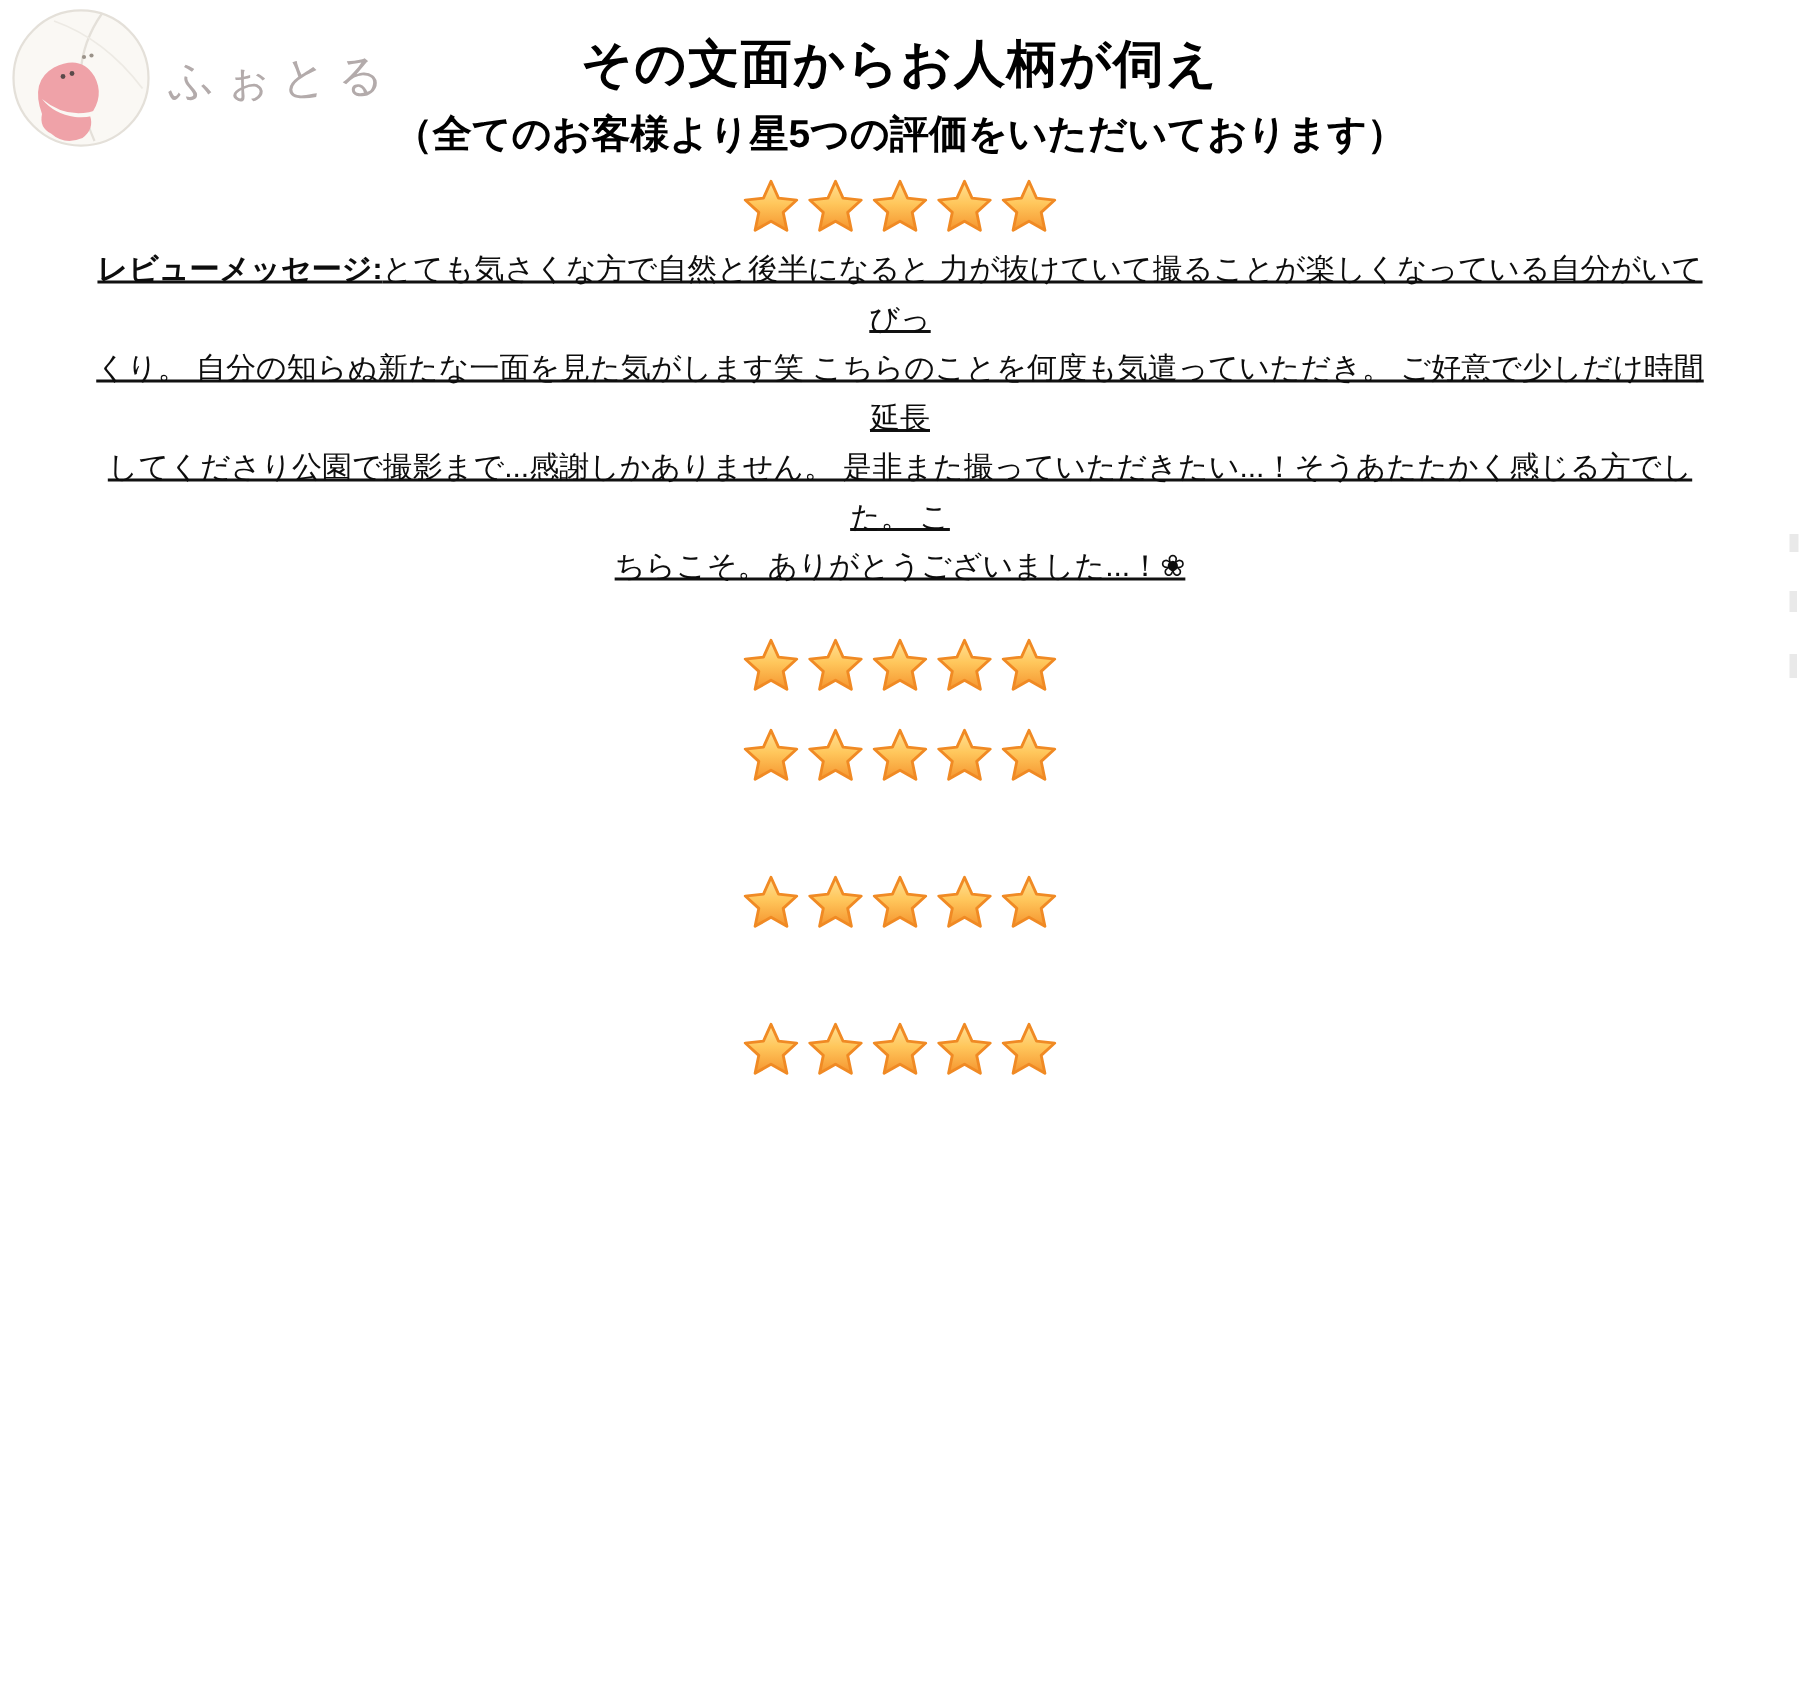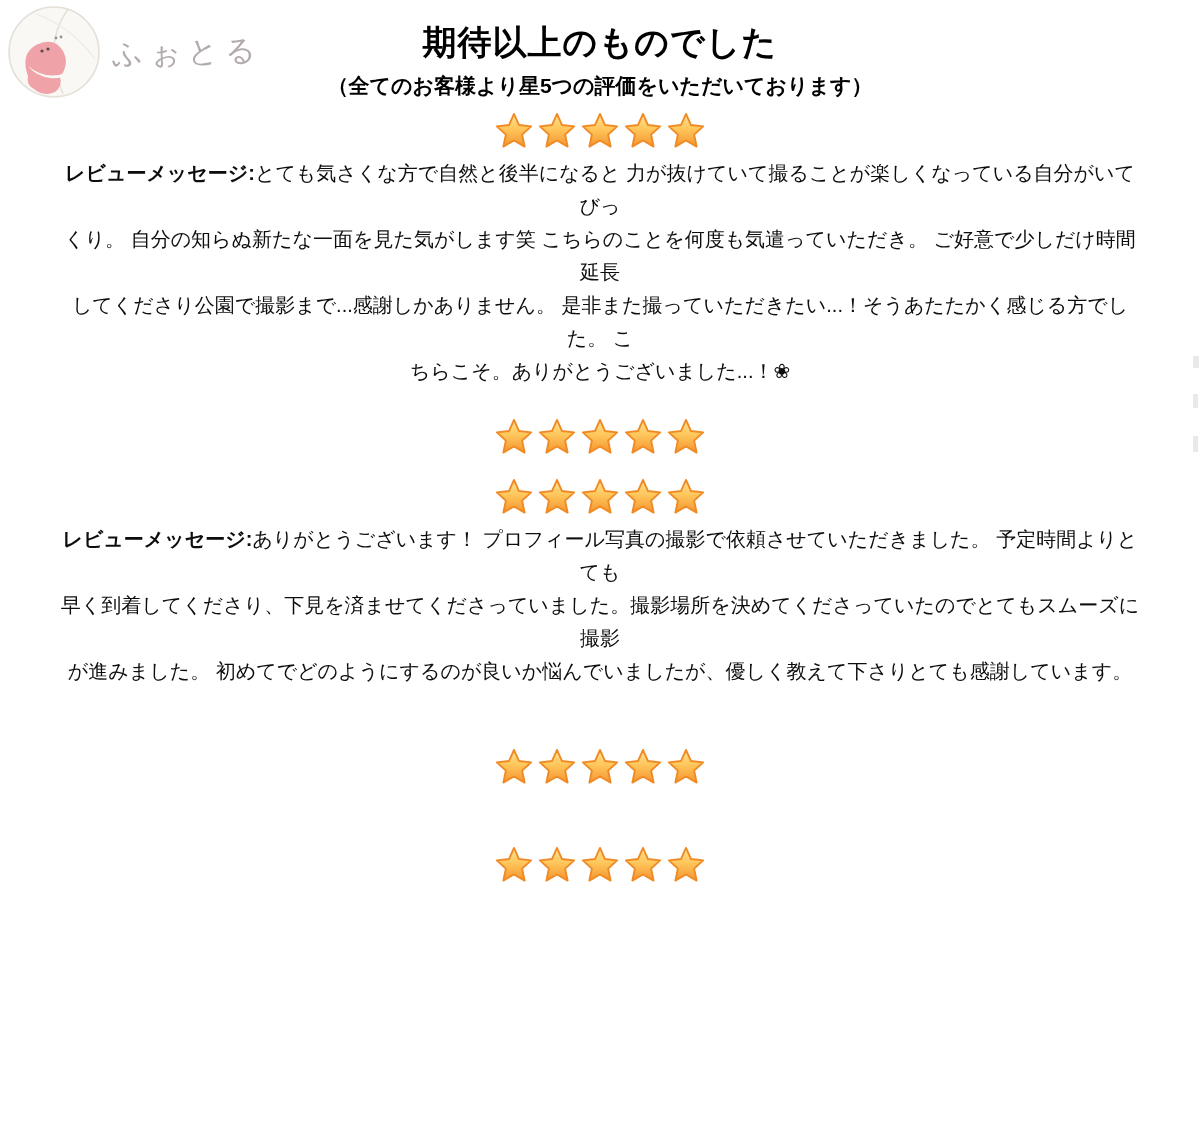--- a/index.html
+++ b/index.html
@@ -17,25 +17,25 @@
     display: flex; align-items: center;
   }
   .brand-text {
     font-size: 30px; color: #b3abab;
     letter-spacing: 7px; margin-left: 10px;
     transform: rotate(-1.5deg);
     font-weight: 400;
   }
   .header { padding-top: 20px; text-align: center; }
   .page-title { font-size: 34px; font-weight: 800; letter-spacing: 1px; color: #000; }
-  .page-subtitle { font-size: 21px; font-weight: 800; margin-top: 6px; color: #000; }
+  .page-subtitle { font-size: 26px; font-weight: 800; margin-top: 6px; color: #000; }
 
   
   .reviews { width: 1084px; margin: 0 auto; }
-  .review { text-align: center; }
+  .review { text-align: center; text-decoration: underline; }
   .review .stars { display: flex; justify-content: center; gap: 5px; margin-bottom: 7px; }
   .star { width: 38px; height: 38px; display: block; }
   .review-text {
     font-size: 20px; line-height: 33px;
     white-space: pre-line;
     color: #0d0d0d;
   }
   .review-label { font-weight: 800; }
   .align-center .review-text { text-align: center; }
   .align-left  .review-text { text-align: left; text-indent: 22px; }
@@ -79,21 +79,21 @@
     <path d="M22 62 Q 46 82 76 60 Q 62 76 44 74 Q 30 72 22 62 Z" fill="#FAF8F4"></path>
     <circle cx="36" cy="47" r="1.6" fill="#5a4a4a"></circle>
     <circle cx="42" cy="45" r="1.6" fill="#5a4a4a"></circle>
     <circle cx="50" cy="34" r="1.4" fill="#9a9289"></circle>
     <circle cx="55" cy="33" r="1.4" fill="#9a9289"></circle>
   </svg>
   <span class="brand-text">ふぉとる</span>
 </div>
 
 <div class="header">
-  <div class="page-title">期待以上のものでした</div>
+  <div class="page-title">その文面からお人柄が伺え</div>
   <div class="page-subtitle">（全てのお客様より星5つの評価をいただいております）</div>
 </div>
 
 <div class="reviews">
 
   <div class="review r1 align-center">
     <div class="stars">
       <svg class="star" viewBox="0 0 40 40">
           <use href="#star-shape"></use>
         </svg>
@@ -147,23 +147,20 @@
       <svg class="star" viewBox="0 0 40 40">
           <use href="#star-shape"></use>
         </svg>
       <svg class="star" viewBox="0 0 40 40">
           <use href="#star-shape"></use>
         </svg>
       <svg class="star" viewBox="0 0 40 40">
           <use href="#star-shape"></use>
         </svg>
     </div>
-    <p class="review-text"><span class="review-label">レビューメッセージ:</span><span>ありがとうございます！ プロフィール写真の撮影で依頼させていただきました。 予定時間よりとても
-早く到着してくださり、下見を済ませてくださっていました。撮影場所を決めてくださっていたのでとてもスムーズに撮影
-が進みました。 初めてでどのようにするのが良いか悩んでいましたが、優しく教えて下さりとても感謝しています。</span></p>
   </div>
 
   <div class="review r4 align-center">
     <div class="stars">
       <svg class="star" viewBox="0 0 40 40">
           <use href="#star-shape"></use>
         </svg>
       <svg class="star" viewBox="0 0 40 40">
           <use href="#star-shape"></use>
         </svg>

